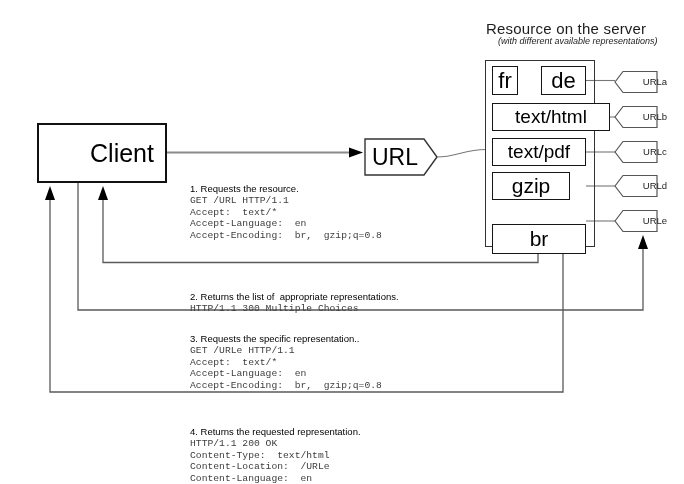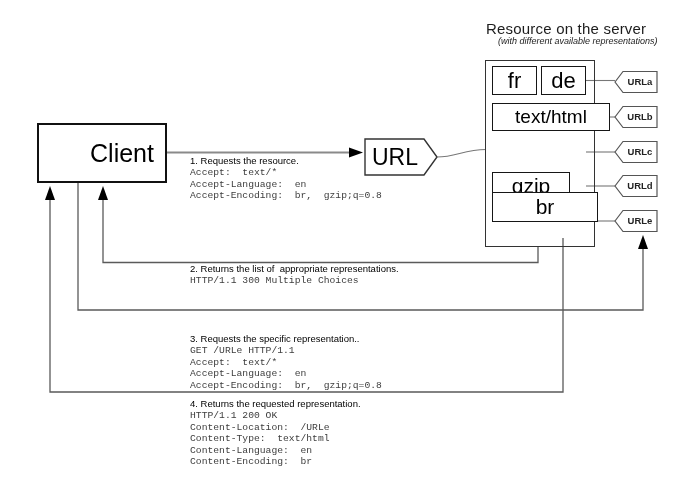--- a/index.html
+++ b/index.html
@@ -15,50 +15,50 @@
   .stage svg.lines { position:absolute; left:0; top:0; width:684px; height:484px; }
   .node {
     position:absolute;
     background:#fff;
     display:flex; align-items:center; justify-content:center;
     color:#000;
   }
   .client-box   { left:37px;  top:123px; width:130px; height:60px; border:2px solid #111; font-size:25px;padding-left:40px; }
   .server-outer { left:485px; top:60px;  width:110px; height:187px; border:1.5px solid #333; background:transparent; }
   .rep          { border:1.5px solid #161616; }
-  .rep-fr   { left:492px; top:66px;  width:45px; height:29px; font-size:22px; }
+  .rep-fr   { left:492px; top:66px;  width:26px; height:29px; font-size:22px; }
   .rep-de   { left:541px; top:66px;  width:45px; height:29px; font-size:22px;align-items:center; }
   .rep-html { left:492px; top:103px; width:118px; height:28px; font-size:19px; }
   .rep-pdf  { left:492px; top:138px; width:94px; height:28px; font-size:19px; }
   .rep-gzip { left:492px; top:172px; width:78px; height:28px; font-size:21px; }
-  .rep-br   { left:492px; top:192px; width:106px; height:30px; font-size:21px; }
+  .rep-br   { left:492px; top:224px; width:94px; height:30px; font-size:21px; }
   .url-label { left:365px; top:141px; width:60px; height:32px; font-size:23px; background:transparent;text-align:right; }
   .tag-label {
-    position:absolute; left:622px; width:36px; height:12px;
-    font-size:9.5px; color:#222; text-align:center; line-height:12px;font-weight:bold;
+    position:absolute; left:637px; width:36px; height:12px;
+    font-size:9.5px; color:#222; text-align:center; line-height:12px;
   }
   .srv-title {
     position:absolute; left:486px; top:20px;
     font-size:15px; color:#1c1c1c; white-space:nowrap; letter-spacing:0.2px;
   }
   .srv-subtitle {
     position:absolute; left:486px; top:36px;
     font-size:9px; font-style:italic; color:#222; white-space:nowrap;margin-left:12px;
   }
-  .msg { position:absolute; left:190px; }
+  .msg { position:absolute; left:190px;margin-top:28px; }
   .msg .msg-title {
     font-size:9.5px; line-height:12px; color:#000; white-space:pre;
   }
   .msg .mono {
     font-family:"Liberation Mono", monospace;
     font-size:9.7px; line-height:11.6px; color:#3d3d3d; white-space:pre;
   }
   .msg1 { top:155px; }
   .msg2 { top:263px; }
-  .msg3 { top:333px; }
+  .msg3 { top:305px; }
   .msg4 { top:398px; }
 </style>
 </head>
 <body>
 
 <div class="stage">
 
   <svg class="lines" viewBox="0 0 684 484">
 
     <g>
@@ -114,35 +114,39 @@
   <div class="node server-outer"></div>
   <div class="node rep rep-fr">
       <span>fr</span>
     </div>
   <div class="node rep rep-de">
       <span>de</span>
     </div>
   <div class="node rep rep-html">
       <span>text/html</span>
     </div>
+  <div class="node rep rep-pdf">
+      <span>text/pdf</span>
+    </div>
   <div class="node rep rep-gzip">
       <span>gzip</span>
     </div>
   <div class="node rep rep-br">
       <span>br</span>
     </div>
 
   <div class="tag-label" style="top:76px">URLa</div>
   <div class="tag-label" style="top:111px">URLb</div>
   <div class="tag-label" style="top:146px">URLc</div>
   <div class="tag-label" style="top:180px">URLd</div>
   <div class="tag-label" style="top:215px">URLe</div>
 
   <div class="msg msg1">
     <div class="msg-title">1. Requests the resource.</div>
+    <div class="mono">GET /URL HTTP/1.1</div>
     <div class="mono">Accept:  text/*</div>
     <div class="mono">Accept-Language:  en</div>
     <div class="mono">Accept-Encoding:  br,  gzip;q=0.8</div>
   </div>
 
   <div class="msg msg2">
     <div class="msg-title">2. Returns the list of  appropriate representations.</div>
     <div class="mono">HTTP/1.1 300 Multiple Choices</div>
   </div>
 
@@ -150,19 +154,19 @@
     <div class="msg-title">3. Requests the specific representation..</div>
     <div class="mono">GET /URLe HTTP/1.1</div>
     <div class="mono">Accept:  text/*</div>
     <div class="mono">Accept-Language:  en</div>
     <div class="mono">Accept-Encoding:  br,  gzip;q=0.8</div>
   </div>
 
   <div class="msg msg4">
     <div class="msg-title">4. Returns the requested representation.</div>
     <div class="mono">HTTP/1.1 200 OK</div>
+    <div class="mono">Content-Type:  text/html</div>
     <div class="mono">Content-Location:  /URLe</div>
-    <div class="mono">Content-Type:  text/html</div>
     <div class="mono">Content-Language:  en</div>
     <div class="mono">Content-Encoding:  br</div>
   </div>
 
 </div>
 
 </body></html>

